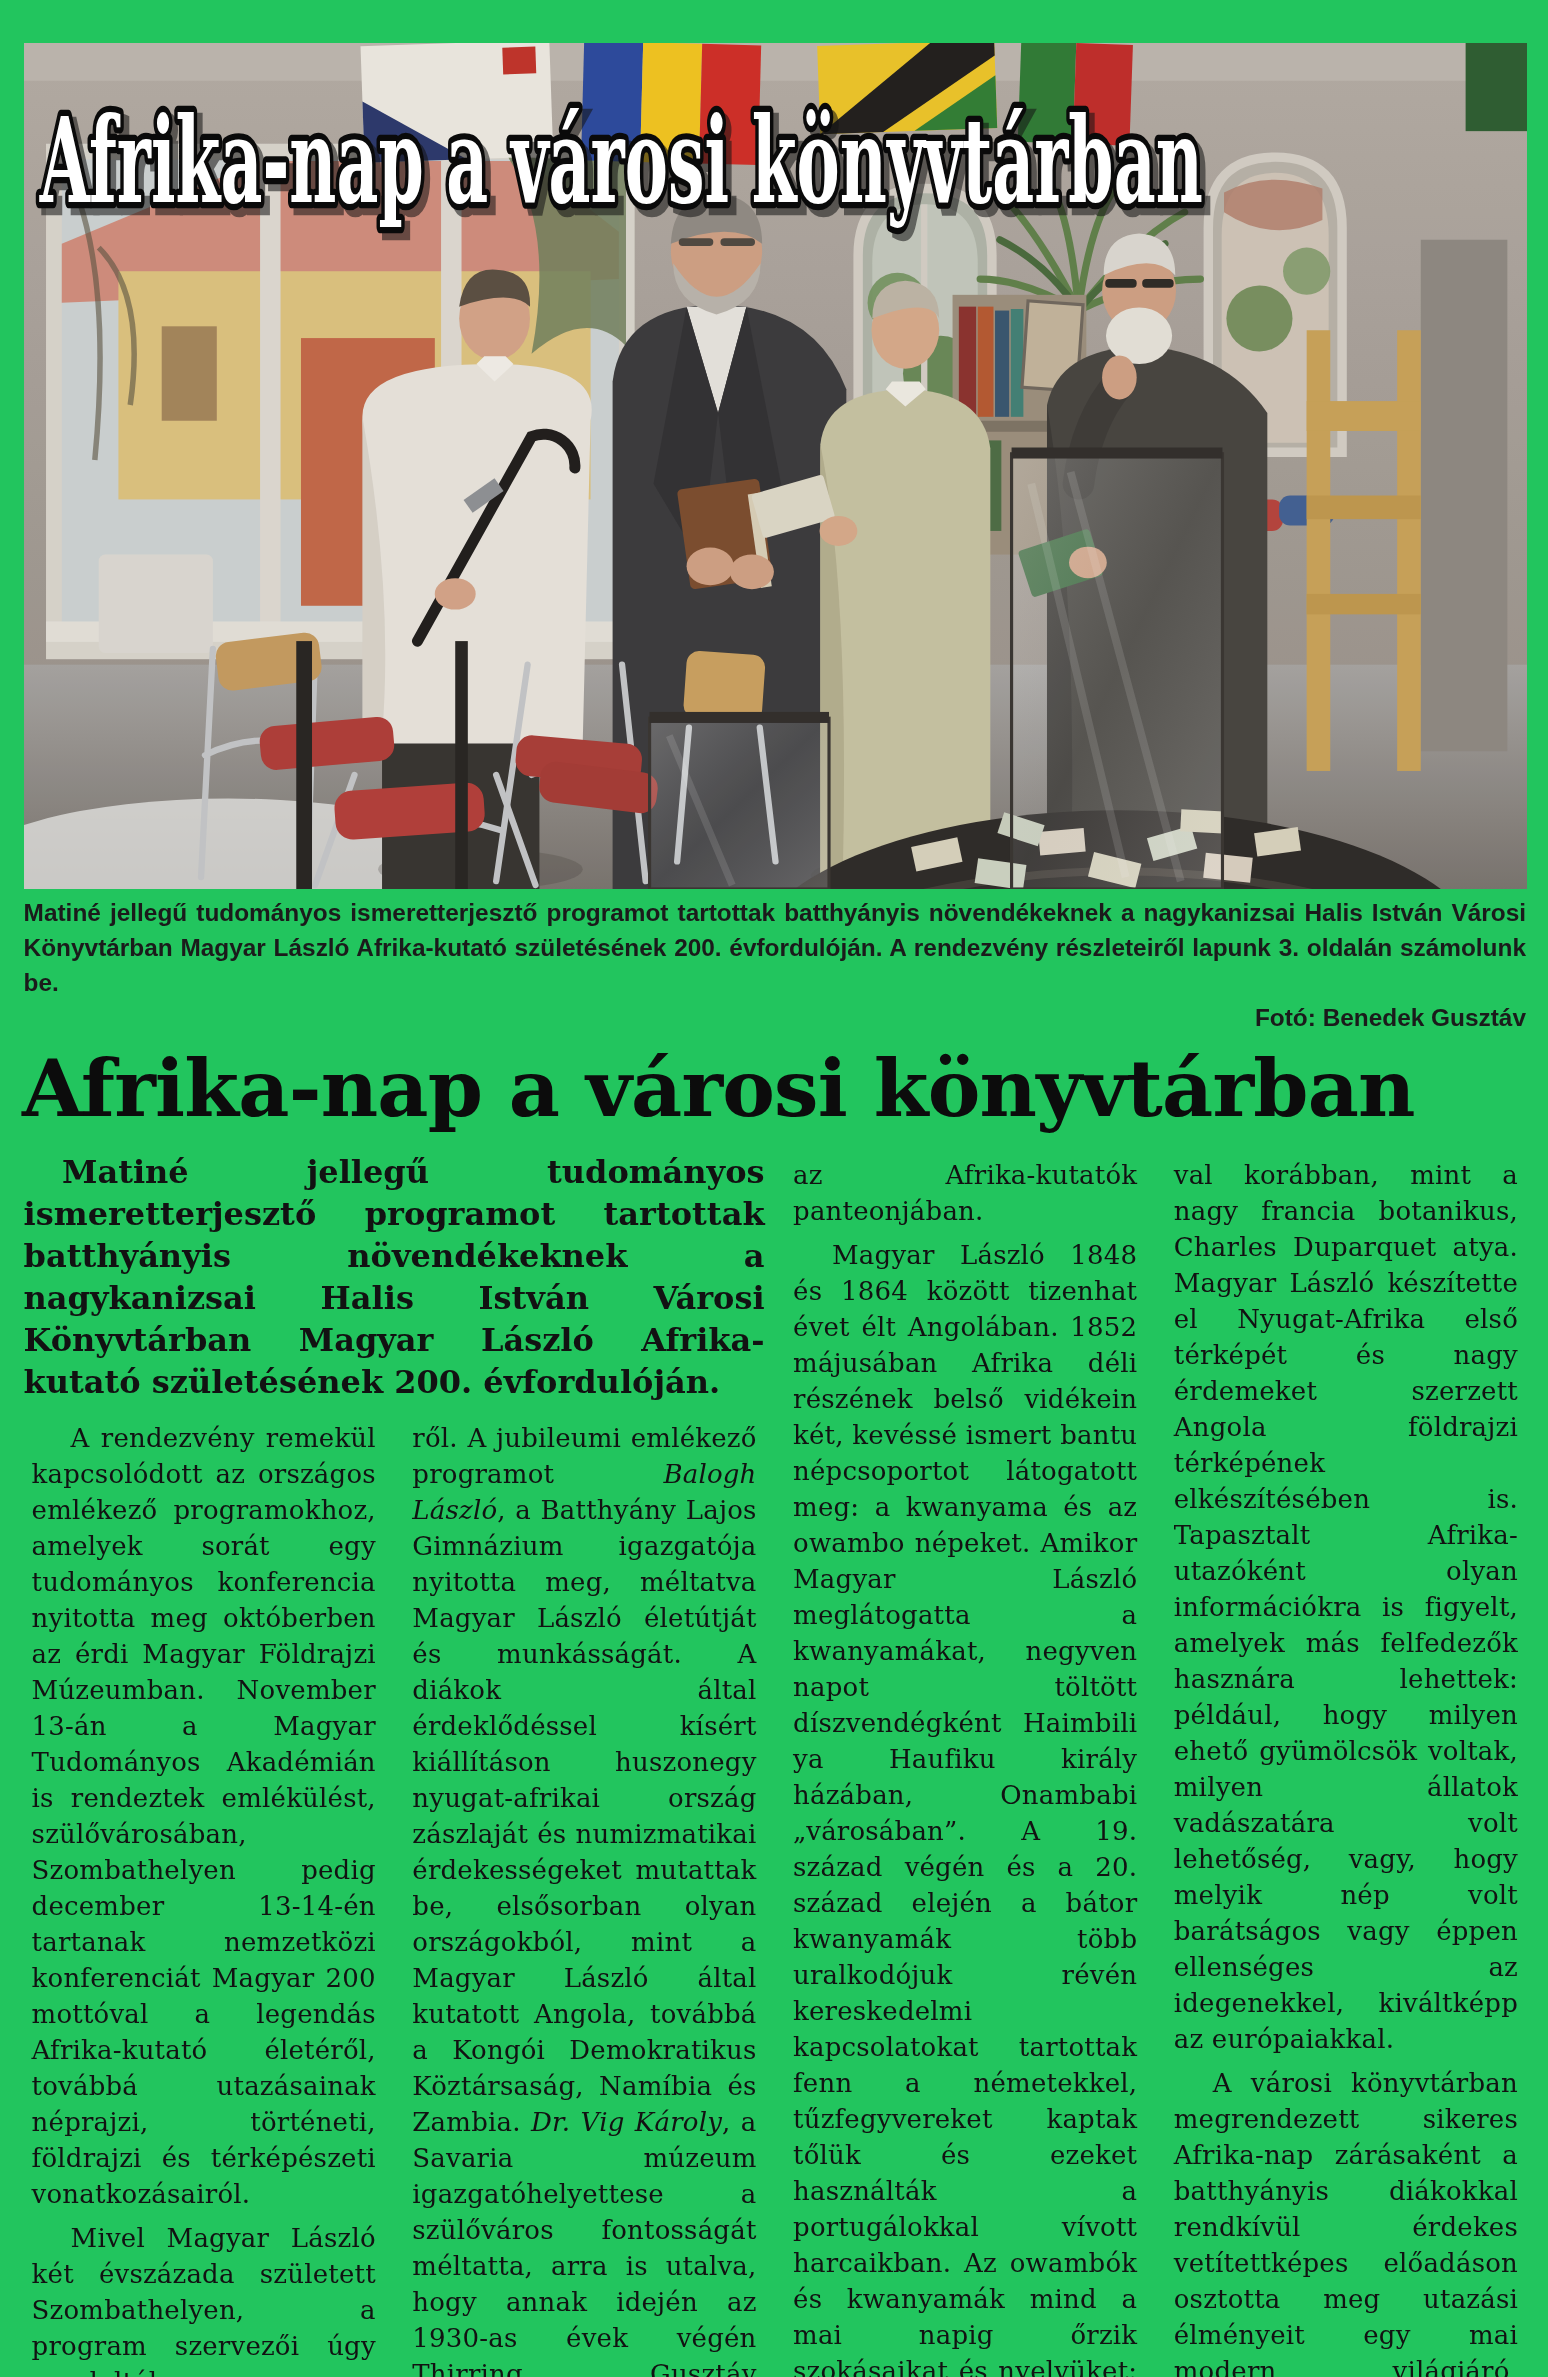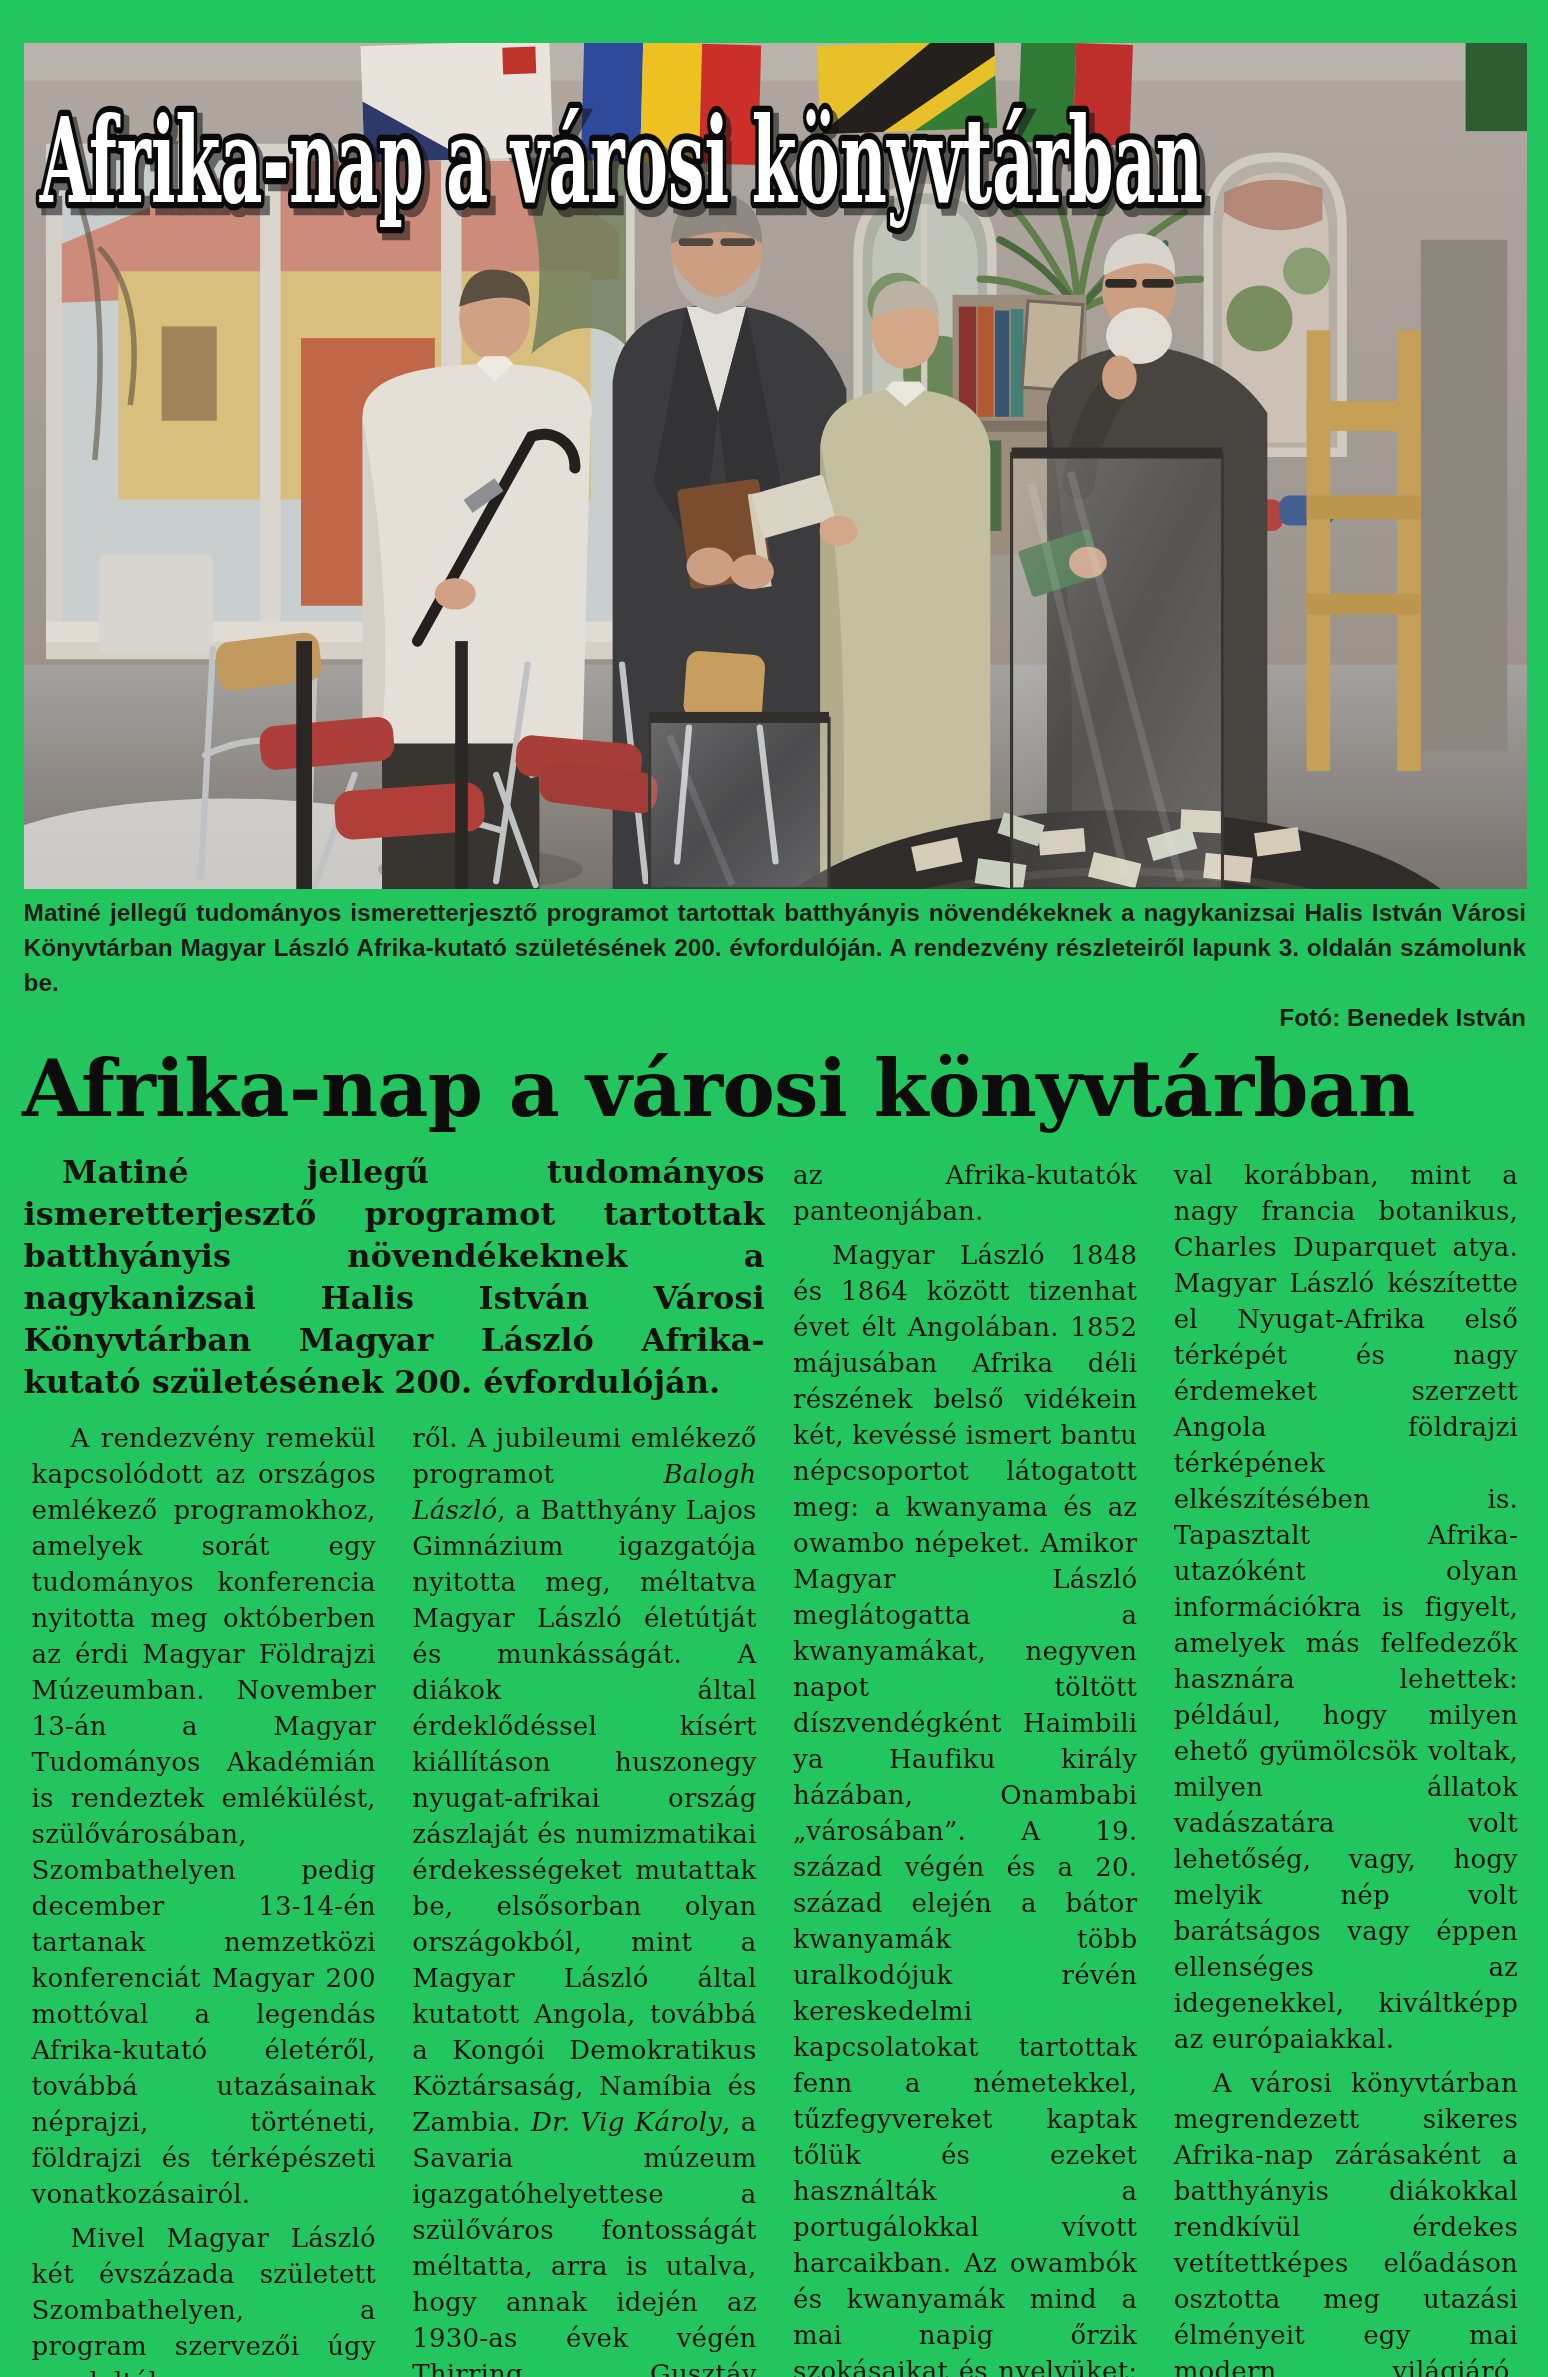--- a/index.html
+++ b/index.html
@@ -247,21 +247,21 @@
     </g>
 
     <rect x="0" y="0" width="1910" height="1075" fill="#9b8c76" opacity="0.05"></rect>
 
     <text x="20" y="202" font-family="'DejaVu Serif', serif" font-weight="bold" font-size="150" fill="#141414" stroke="#141414" stroke-width="16" opacity="0.55" textLength="1478" lengthAdjust="spacingAndGlyphs" transform="translate(7,9)">Afrika-nap a városi könyvtárban</text>
     <text x="20" y="202" font-family="'DejaVu Serif', serif" font-weight="bold" font-size="150" fill="#ffffff" stroke="#0a0a0a" stroke-width="16" paint-order="stroke" stroke-linejoin="round" textLength="1478" lengthAdjust="spacingAndGlyphs">Afrika-nap a városi könyvtárban</text>
   </svg>
 
   <div class="caption-block">
     <div class="caption-text">Matiné jellegű tudományos ismeretterjesztő programot tartottak batthyányis növendékeknek a nagykanizsai Halis István Városi Könyvtárban Magyar László Afrika-kutató születésének 200. évfordulóján. A rendezvény részleteiről lapunk 3. oldalán számolunk be.</div>
-    <div class="caption-credit">Fotó: Benedek István</div>
+    <div class="caption-credit">Fotó: Benedek Gusztáv</div>
   </div>
 
   <h1 class="headline">Afrika-nap a városi könyvtárban</h1>
 
   <div class="content">
     <div class="lead">
       <p>Matiné jellegű tudományos ismeretterjesztő programot tartottak batthyányis növendékeknek a nagykanizsai Halis István Városi Könyvtárban Magyar László Afrika-kutató születésének 200. évfordulóján.</p>
     </div>
     <div class="colA">
         <p class="body-p ind"><span>A rendezvény remekül kapcsolódott az országos emlékező programokhoz, amelyek sorát egy tudományos konferencia nyitotta meg októberben az érdi Magyar Földrajzi Múzeumban. November 13-án a Magyar Tudományos Akadémián is rendeztek emlékülést, szülővárosában, Szombathelyen pedig december 13-14-én tartanak nemzetközi konferenciát Magyar 200 mottóval a legendás Afrika-kutató életéről, továbbá utazásainak néprajzi, történeti, földrajzi és térképészeti vonatkozásairól.</span></p>

